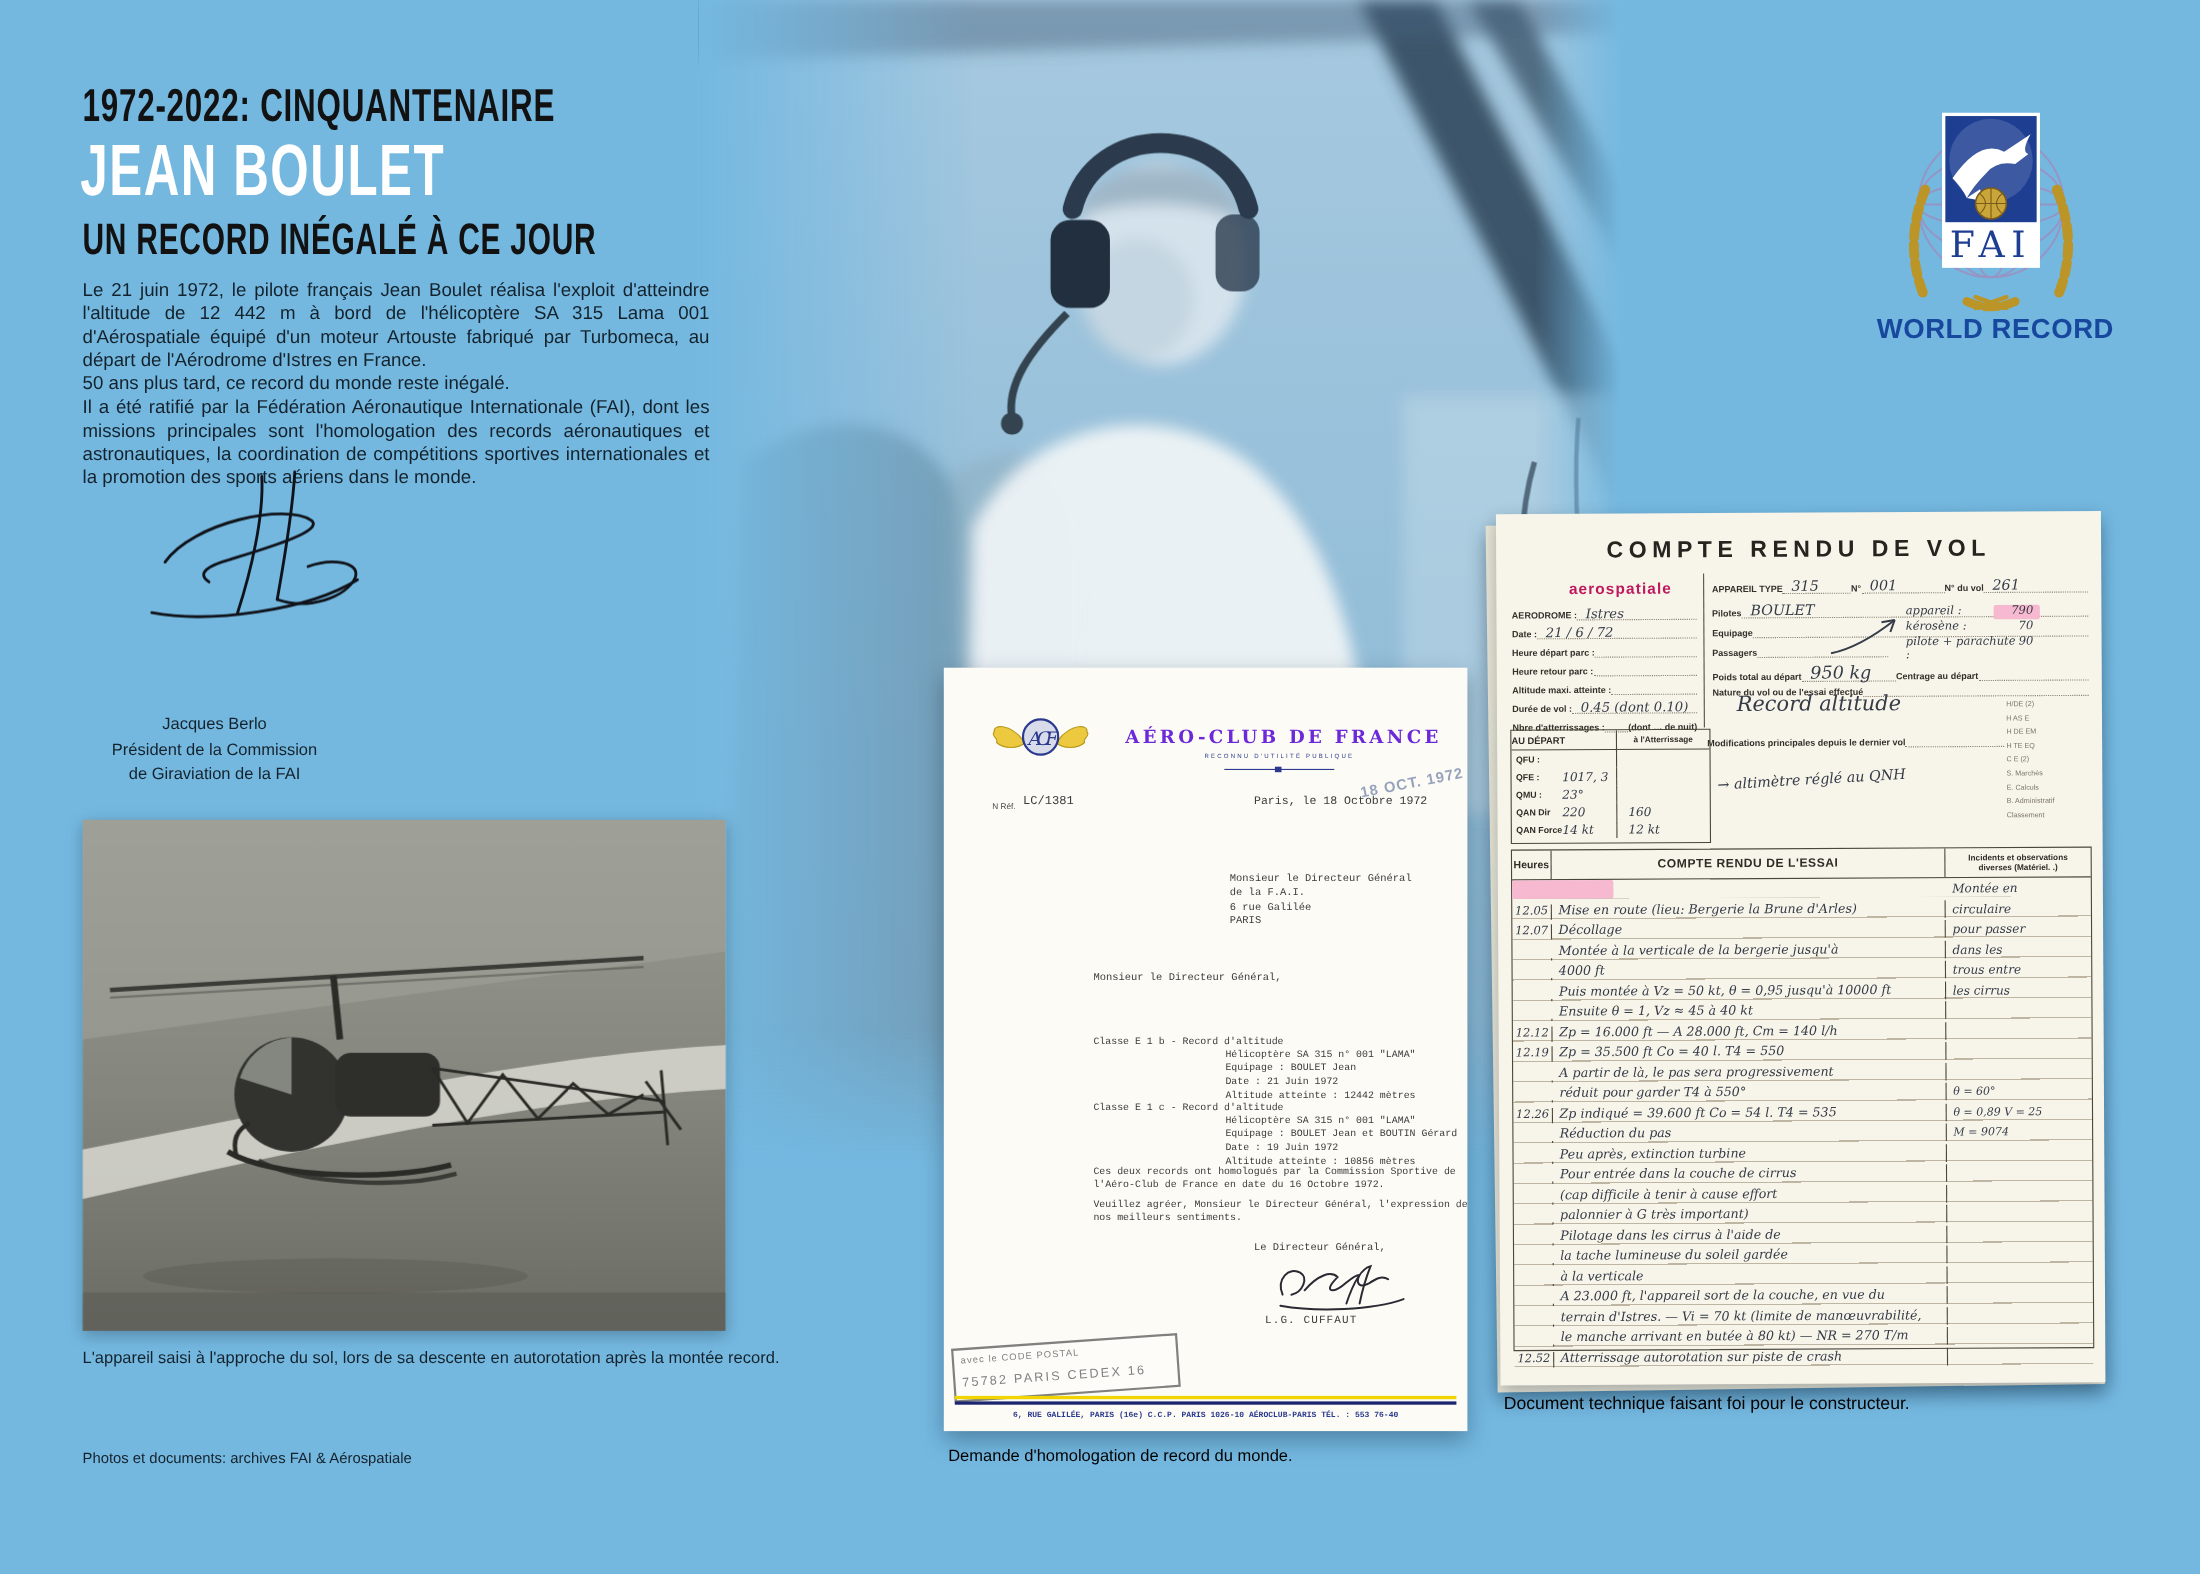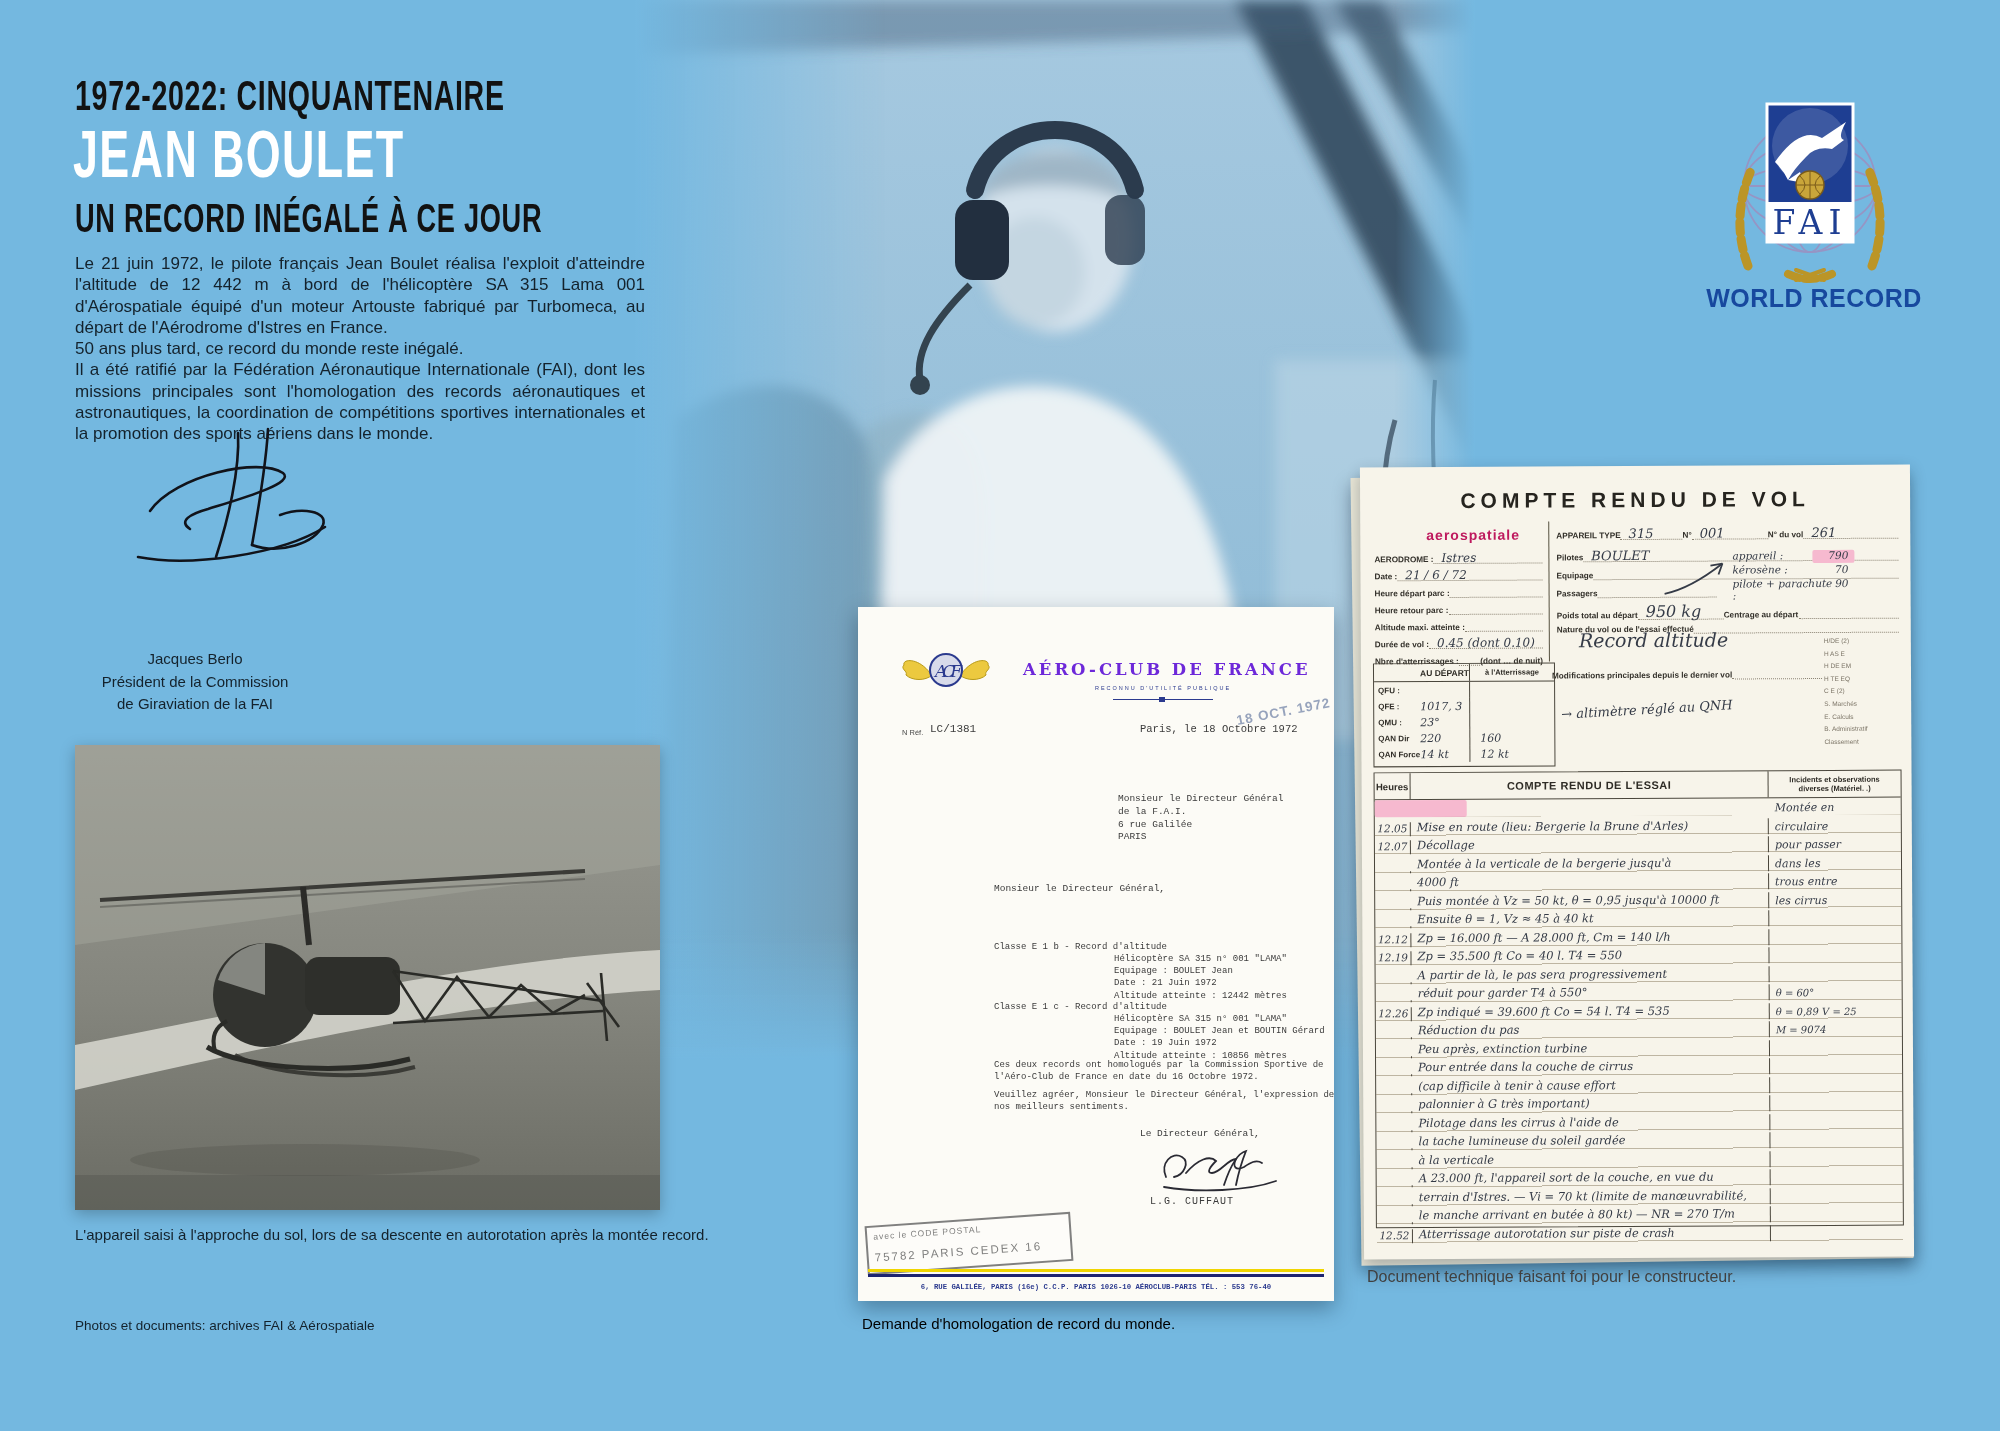--- a/index.html
+++ b/index.html
@@ -110,21 +110,21 @@
   .chip{background:#f6b9cf; border-radius:2px;}
   .chip-790{left:452px; top:85px; width:42px; height:13px;}
   .r-poids{left:196px; top:134px; width:342px; display:flex; align-items:flex-end; height:20px;}
   .r-poids .hand{font-size:16px;}
   .r-naturerow{left:196px; top:150px; width:342px;}
   .r-nature{left:218px; top:163px; font-size:19px;}
   .r-modif{left:191px; top:200px; width:270px; display:flex; align-items:flex-end; height:14px;}
   .r-admin{left:463px; top:170px; width:82px; font-size:6.5px; color:#7d7668; line-height:12.6px;}
   .r-audep{left:12px; top:196px; width:180px; height:102px; border:1.4px solid #4a463c;}
   .ad-head{display:flex; height:17px; border-bottom:1.2px solid #4a463c; align-items:center;}
-  .ad-c1{width:95px; text-align:right; font-size:8.5px; font-weight:700;}
+  .ad-c1{width:95px; text-align:left; font-size:8.5px; font-weight:700;}
   .ad-c2{flex:1; text-align:center; font-size:7.5px; font-weight:700; border-left:1.2px solid #4a463c; height:100%; display:flex; align-items:center; justify-content:center;}
   .ad-row{display:flex; height:16px; align-items:center;}
   .ad-l{width:42px; padding-left:4px; font-size:8px; font-weight:600;}
   .ad-d{width:49px; font-size:11px;}
   .ad-a{flex:1; border-left:1.2px solid #4a463c; height:100%; padding-left:10px; font-size:11px; display:flex; align-items:center;}
   .r-annot{left:200px; top:236px; font-size:13px; transform:rotate(-3deg); white-space:nowrap;}
   .r-essai{left:12px; top:305px; width:526px; height:454px; border:1.6px solid #4a463c;}
   .r-ehead{display:flex; height:26px; border-bottom:1.6px solid #4a463c;}
   .c-t{width:36px; border-right:1.2px solid #4a463c; box-sizing:border-box;}
   .c-x{flex:1; border-right:1.2px solid #4a463c; box-sizing:border-box;}
@@ -134,21 +134,21 @@
   .r-ehead .c-n{font-size:7.5px; font-weight:600; text-align:center; display:flex; align-items:center; justify-content:center;}
   .r-elog{position:relative; height:426px;
      background:repeating-linear-gradient(to bottom, transparent 0, transparent 17.5px,
         rgba(120,105,75,.45) 17.5px, rgba(120,105,75,.45) 18.5px);}
   .r-erow{display:flex; height:18.5px; align-items:flex-end;}
   .r-erow .c-t{font-size:10.5px; text-align:center; padding-bottom:2px;}
   .r-erow .c-x{font-size:11.5px; padding:0 4px 2px 6px; white-space:nowrap; overflow:hidden;}
   .r-erow .c-n{font-size:10px; padding:0 2px 2px 6px; white-space:nowrap; overflow:hidden;}
   .r-incnote{left:400px; top:28px; width:120px; font-size:11px; line-height:18.5px;}
   .chip-m{left:398px; top:230px; width:92px; height:17px;}
-  .report-caption{left:1367px; top:1268px; font-size:16px; color:#404040;}
+  .report-caption{left:1367px; top:1268px; font-size:16px; color:#000000;}
 </style>
 </head>
 <body>
 
 <div class="poster">
 
   <div class="abs cockpit">
     <svg width="840" height="1060" viewBox="0 0 840 1060">
       <defs>
         <linearGradient id="pg" x1="0" y1="0" x2="0" y2="1">

